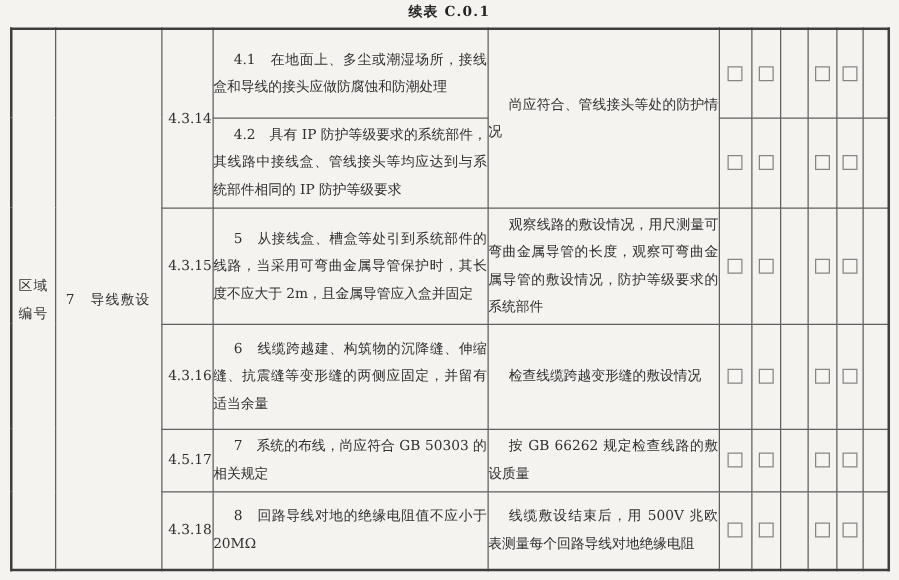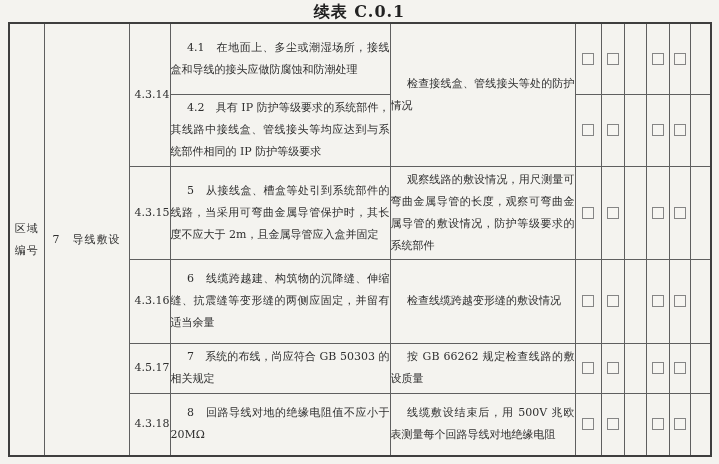--- a/index.html
+++ b/index.html
@@ -7,21 +7,21 @@
     width:719px;height:464px;
     background:#f4f3ef;
     font-family:"DejaVu Serif","Liberation Serif",serif;
     color:#2f2f2f;
     overflow:hidden;
   }
   .page{position:relative;width:719px;height:464px;}
   .doc-title{
     position:absolute;top:2px;left:0;width:719px;
     text-align:center;
-    font-size:16px;font-weight:bold;letter-spacing:1px;color:#222;
+    font-size:11px;font-weight:bold;letter-spacing:1px;color:#222;
   }
   table.acc{
     position:absolute;left:8px;top:22px;
     width:702px;height:433px;
     border-collapse:collapse;table-layout:fixed;
     background:transparent;
   }
   table.acc td{
     border:1px solid #5f5f5f;
     vertical-align:middle;
@@ -92,21 +92,21 @@
       <td class="region" rowspan="6">
         <div>区域</div>
         <div>编号</div>
       </td>
       <td class="item" rowspan="6">7　导线敷设</td>
       <td class="clause" rowspan="2">4.3.14</td>
       <td class="req">
         <div class="para">4.1　在地面上、多尘或潮湿场所，接线盒和导线的接头应做防腐蚀和防潮处理</div>
       </td>
       <td class="method" rowspan="2">
-        <div class="para">检查接线盒、管线接头等处的防护情况</div>
+        <div class="para">尚应符合、管线接头等处的防护情况</div>
       </td>
       <td class="cbc"><span class="cb"></span></td>
       <td class="cbc"><span class="cb"></span></td>
       <td class="cbc"></td>
       <td class="cbc"><span class="cb"></span></td>
       <td class="cbc"><span class="cb"></span></td>
       <td class="cbc"></td>
     </tr>
 
     <tr class="h2">

